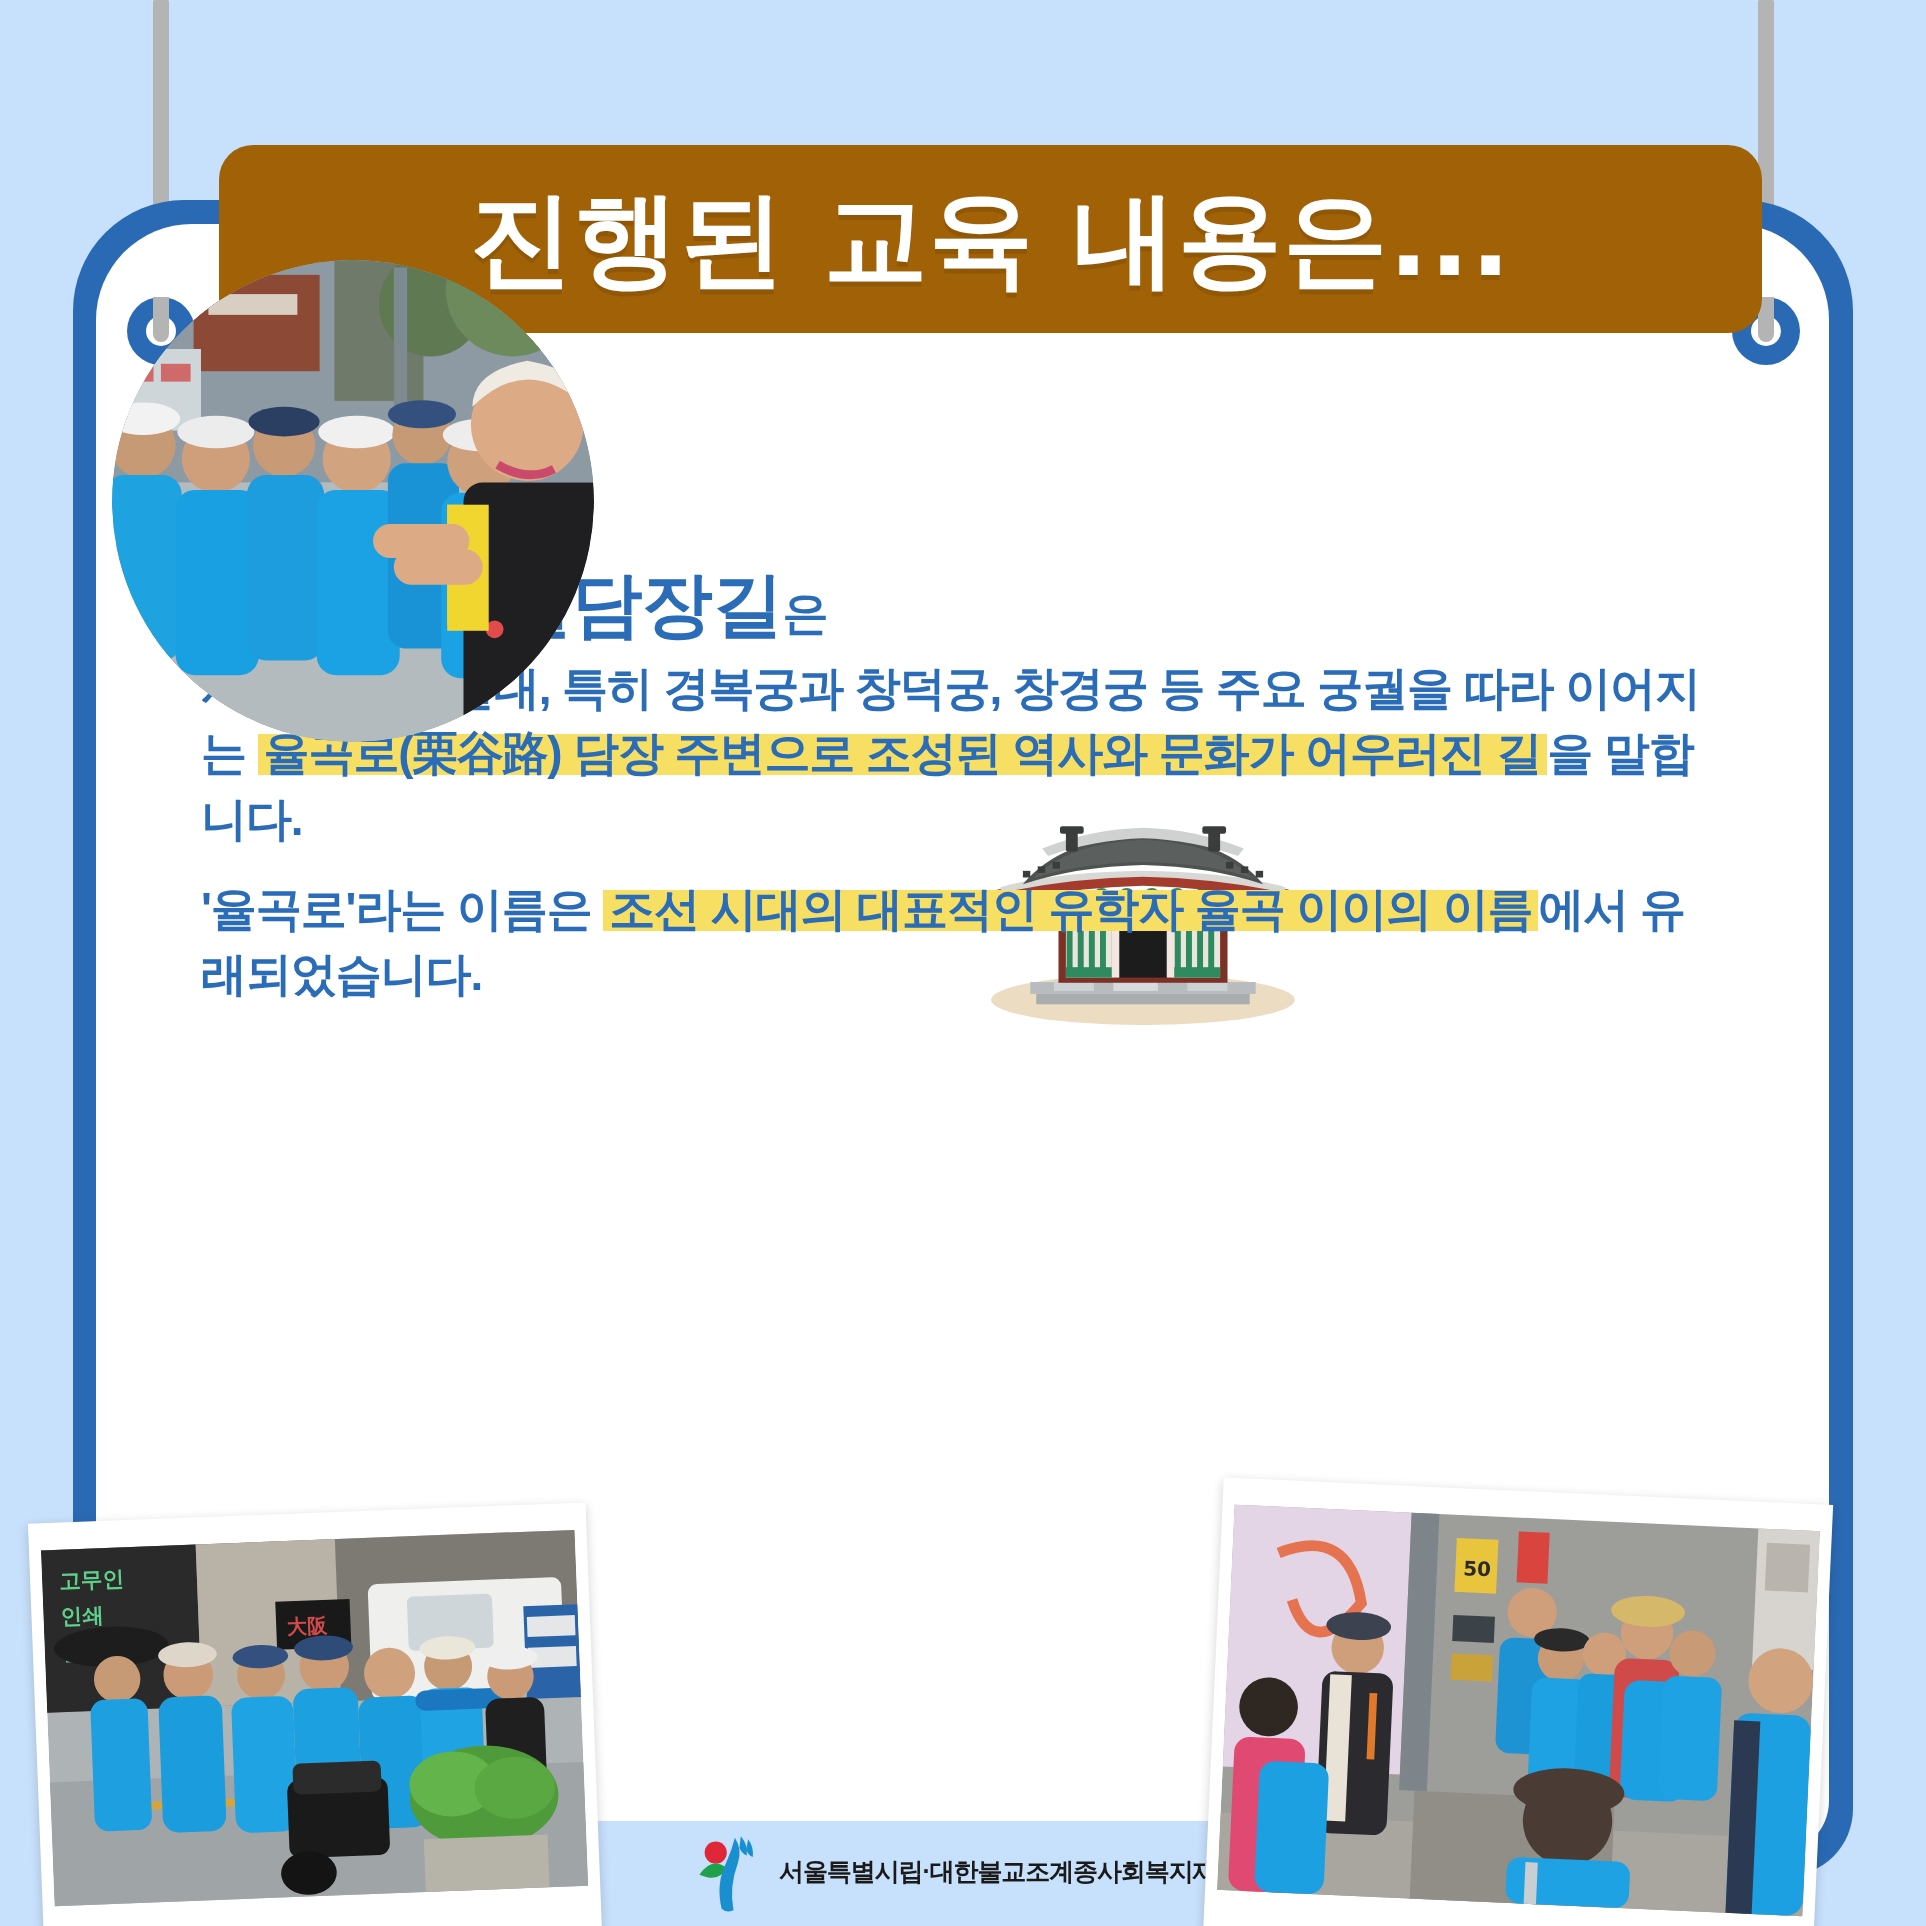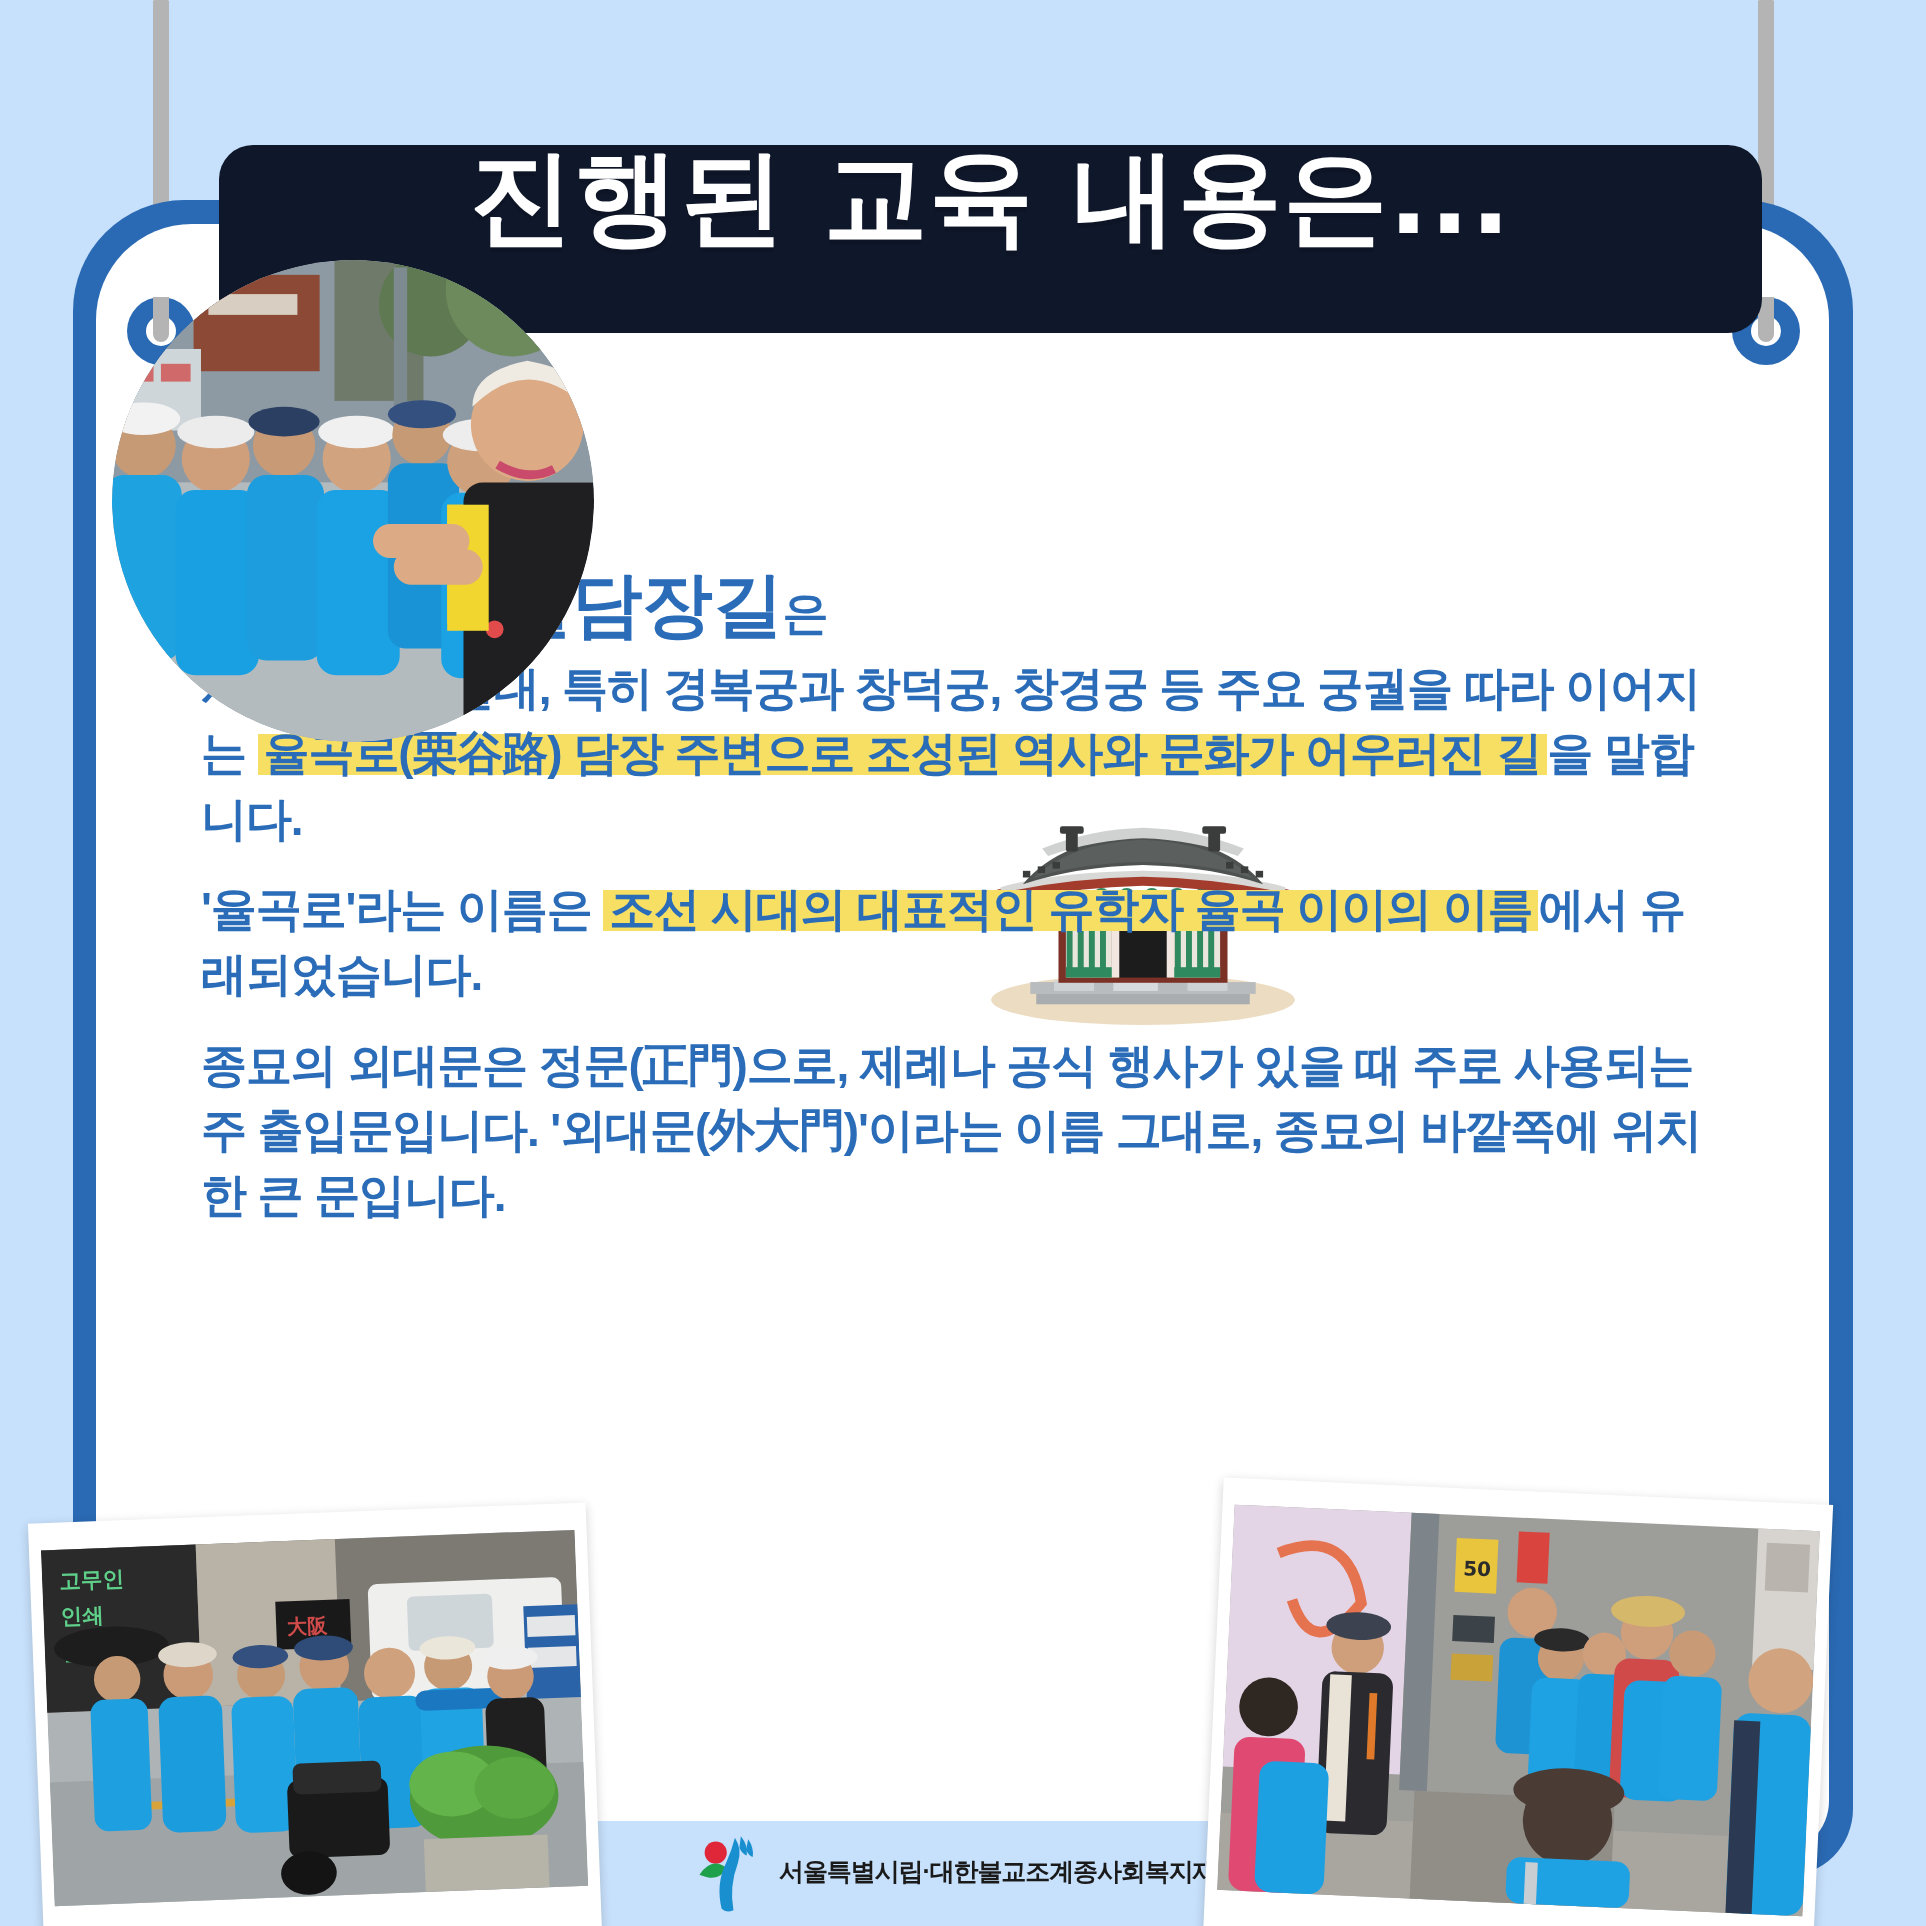--- a/index.html
+++ b/index.html
@@ -31,22 +31,22 @@
            border-radius:50%;background:#ffffff;}
   .grommet-left{left:127px;top:297px;}
   .grommet-right{left:1732px;top:297px;}
   .string-cap{position:absolute;width:16.3px;height:45px;background:#b4b4b4;z-index:6;border-radius:0 0 8.2px 8.2px;}
   .cap-left{left:153px;top:297px;}
   .cap-right{left:1758px;top:297px;}
 
   
   .title-banner{
     position:absolute;left:219px;top:145px;width:1543px;height:188px;
-    background:#0f172a;border-radius:34px;z-index:7;
-    display:flex;align-items:flex-start;justify-content:center;
+    background:#a16207;border-radius:34px;z-index:7;
+    display:flex;align-items:center;justify-content:center;
   }
   .title-text{
     color:#ffffff;font-size:104px;font-weight:bold;letter-spacing:1.5px;
     line-height:1;white-space:nowrap;
     font-family:"DejaVu Sans","Liberation Sans",sans-serif;
     text-shadow:0 4.5px 0 rgba(0,0,0,.10);
   }
 
   
   .content{
@@ -253,21 +253,20 @@
       </g>
     </svg>
   </div>
 
   <div class="textblock">
     <h2 class="lead">
       <span>율곡로 궁궐담장길</span><span class="suffix">은</span>
     </h2>
     <p class="para"><span>서울 종로구 일대, 특히 경복궁과 창덕궁, 창경궁 등 주요 궁궐을 따라 이어지는 </span><span class="hl">율곡로(栗谷路) 담장 주변으로 조성된 역사와 문화가 어우러진 길</span><span>을 말합니다.</span></p>
     <p class="para"><span>'율곡로'라는 이름은 </span><span class="hl">조선 시대의 대표적인 유학자 율곡 이이의 이름</span><span>에서 유래되었습니다.</span></p>
-    <p class="para"><span>종묘의 외대문은 정문(正門)으로, 제례나 공식 행사가 있을 때 주로 사용되는 주 출입문입니다. '외대문(外大門)'이라는 이름 그대로, 종묘의 바깥쪽에 위치한 큰 문입니다.</span></p>
   </div>
 </div>
 
 <div class="photo-bl">
   <svg viewBox="0 0 690 460" xmlns="http://www.w3.org/2000/svg">
     <rect width="690" height="460" fill="#aeb4b6"></rect>
     <rect x="0" y="0" width="690" height="210" fill="#7d7a74"></rect>
     <rect x="0" y="0" width="200" height="210" fill="#2a2a2a"></rect>
     <g fill="#5fd08a" font-family="DejaVu Sans" font-size="28" font-weight="bold">
       <text x="22" y="50">고무인</text>

